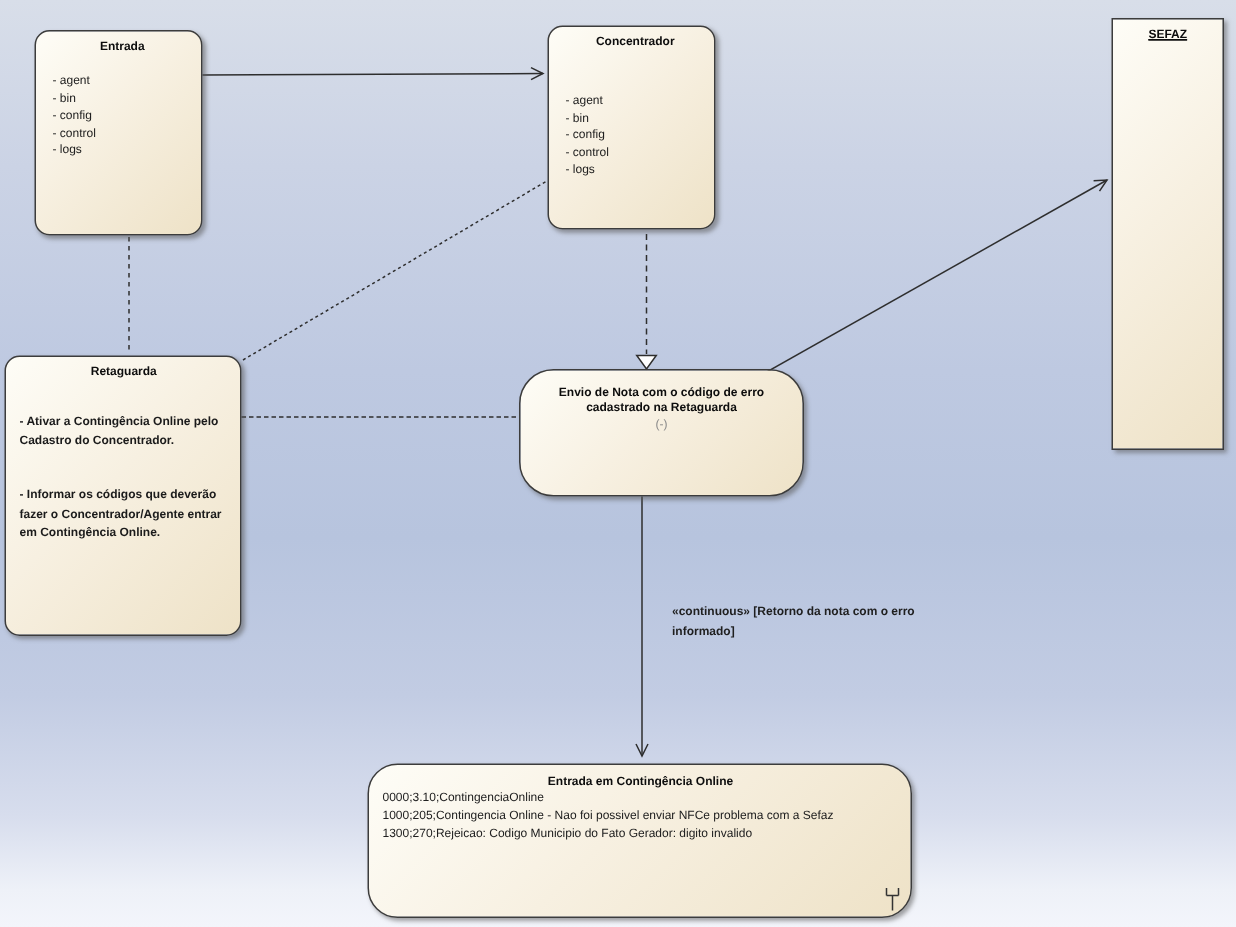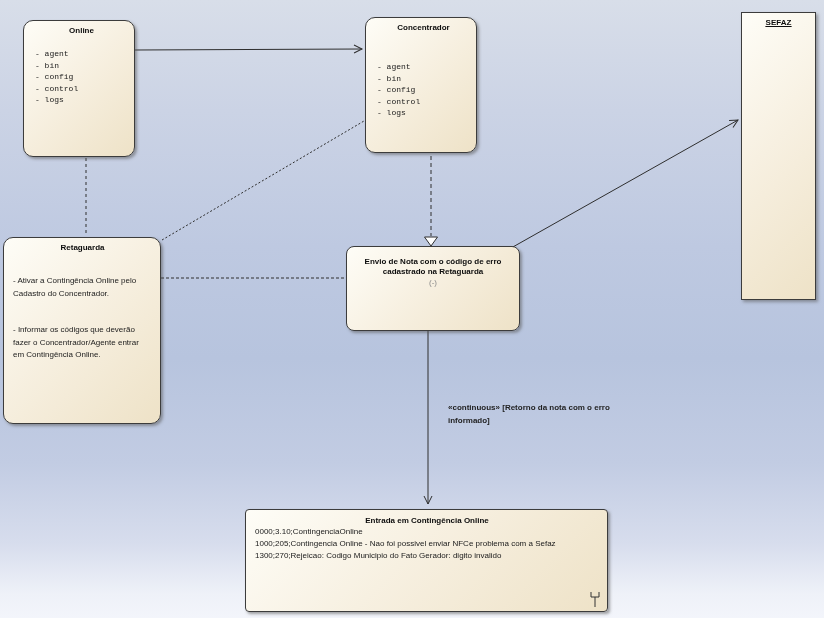--- a/index.html
+++ b/index.html
@@ -20,43 +20,43 @@
     border:1px solid #3c3c3c;
     box-shadow:2px 2px 3px rgba(90,90,90,.55);
     color:#1b1b1b;
   }
   .rounded{border-radius:10px;}
   .node-title{
     display:block;text-align:center;font-weight:bold;
     font-size:8px;line-height:10px;color:#0d0d0d;
   }
   .underlined{text-decoration:underline;}
-  .attr-list{font-size:8px;line-height:11.5px;font-family:Liberation Mono, monospace;}
+  .attr-list{font-size:8px;line-height:11.5px;}
   .attr-list .attr{display:block;white-space:pre;}
   .note-body{font-size:8px;line-height:12.5px;}
-  .note-body p{margin:0;}
+  .note-body p{margin:0;font-weight:bold;}
   .gray-sub{color:#8a8a8a;font-size:8px;text-align:center;line-height:11px;}
   .code-lines{font-size:8px;line-height:12px;color:#202020;}
   .code-lines .code-line{display:block;white-space:nowrap;}
   .edge-label{
     position:absolute;z-index:2;font-size:8px;line-height:13px;color:#1f1f1f;
   }
   .composite-icon{position:absolute;right:5px;bottom:3px;}
 
   
   #node-agente{left:23px;top:20px;width:112px;height:137px;padding:5px 6px 0 11px;}
   #node-agente .attr-list{margin-top:12px;}
   #node-concentrador{left:365px;top:17px;width:112px;height:136px;padding:5px 6px 0 11px;}
   #node-concentrador .attr-list{margin-top:28px;}
   #node-sefaz{left:741px;top:12px;width:75px;height:288px;padding:5px 2px 0 2px;text-decoration:underline;}
   #node-retaguarda{left:3px;top:237px;width:158px;height:187px;padding:5px 8px 11px 9px;}
   #node-retaguarda .p1{margin-top:22px;}
   #node-retaguarda .p2{margin-top:24px;}
-  #node-envio{left:346px;top:246px;width:174px;height:85px;padding:10px 8px 0 8px;border-radius:8px;}
-  #node-entrada{left:245px;top:509px;width:363px;height:103px;padding:6px 8px 0 9px;border-radius:4px;}
+  #node-envio{left:346px;top:246px;width:190px;height:85px;padding:10px 8px 0 8px;border-radius:23px;}
+  #node-entrada{left:245px;top:509px;width:363px;height:103px;padding:6px 8px 0 9px;border-radius:20px;}
   #node-entrada .code-lines{}
 </style>
 </head>
 <body>
 
 <div class="canvas">
 
   <svg class="connectors" width="824" height="618" viewBox="0 0 824 618">
     <defs>
       <marker id="openArrow" markerWidth="12" markerHeight="10" refX="9" refY="5" orient="auto" markerUnits="userSpaceOnUse">
@@ -74,21 +74,21 @@
     <path d="M424.5,237 L437.5,237 L431,246 Z" fill="#ffffff" stroke="#2e2e2e" stroke-width="1"></path>
 
     <line x1="161" y1="278" x2="345" y2="278" stroke="#2e2e2e" stroke-width="1" stroke-dasharray="3,2"></line>
 
     <line x1="504" y1="252" x2="738" y2="120" stroke="#2e2e2e" stroke-width="1" marker-end="url(#openArrow)"></line>
 
     <line x1="428" y1="331" x2="428" y2="504" stroke="#2e2e2e" stroke-width="1" marker-end="url(#openArrow)"></line>
   </svg>
 
   <div class="node rounded" id="node-agente">
-    <span class="node-title">Online</span>
+    <span class="node-title">Entrada</span>
     <div class="attr-list">
       <span class="attr">- agent</span>
       <span class="attr">- bin</span>
       <span class="attr">- config</span>
       <span class="attr">- control</span>
       <span class="attr">- logs</span>
     </div>
   </div>
 
   <div class="node rounded" id="node-concentrador">

